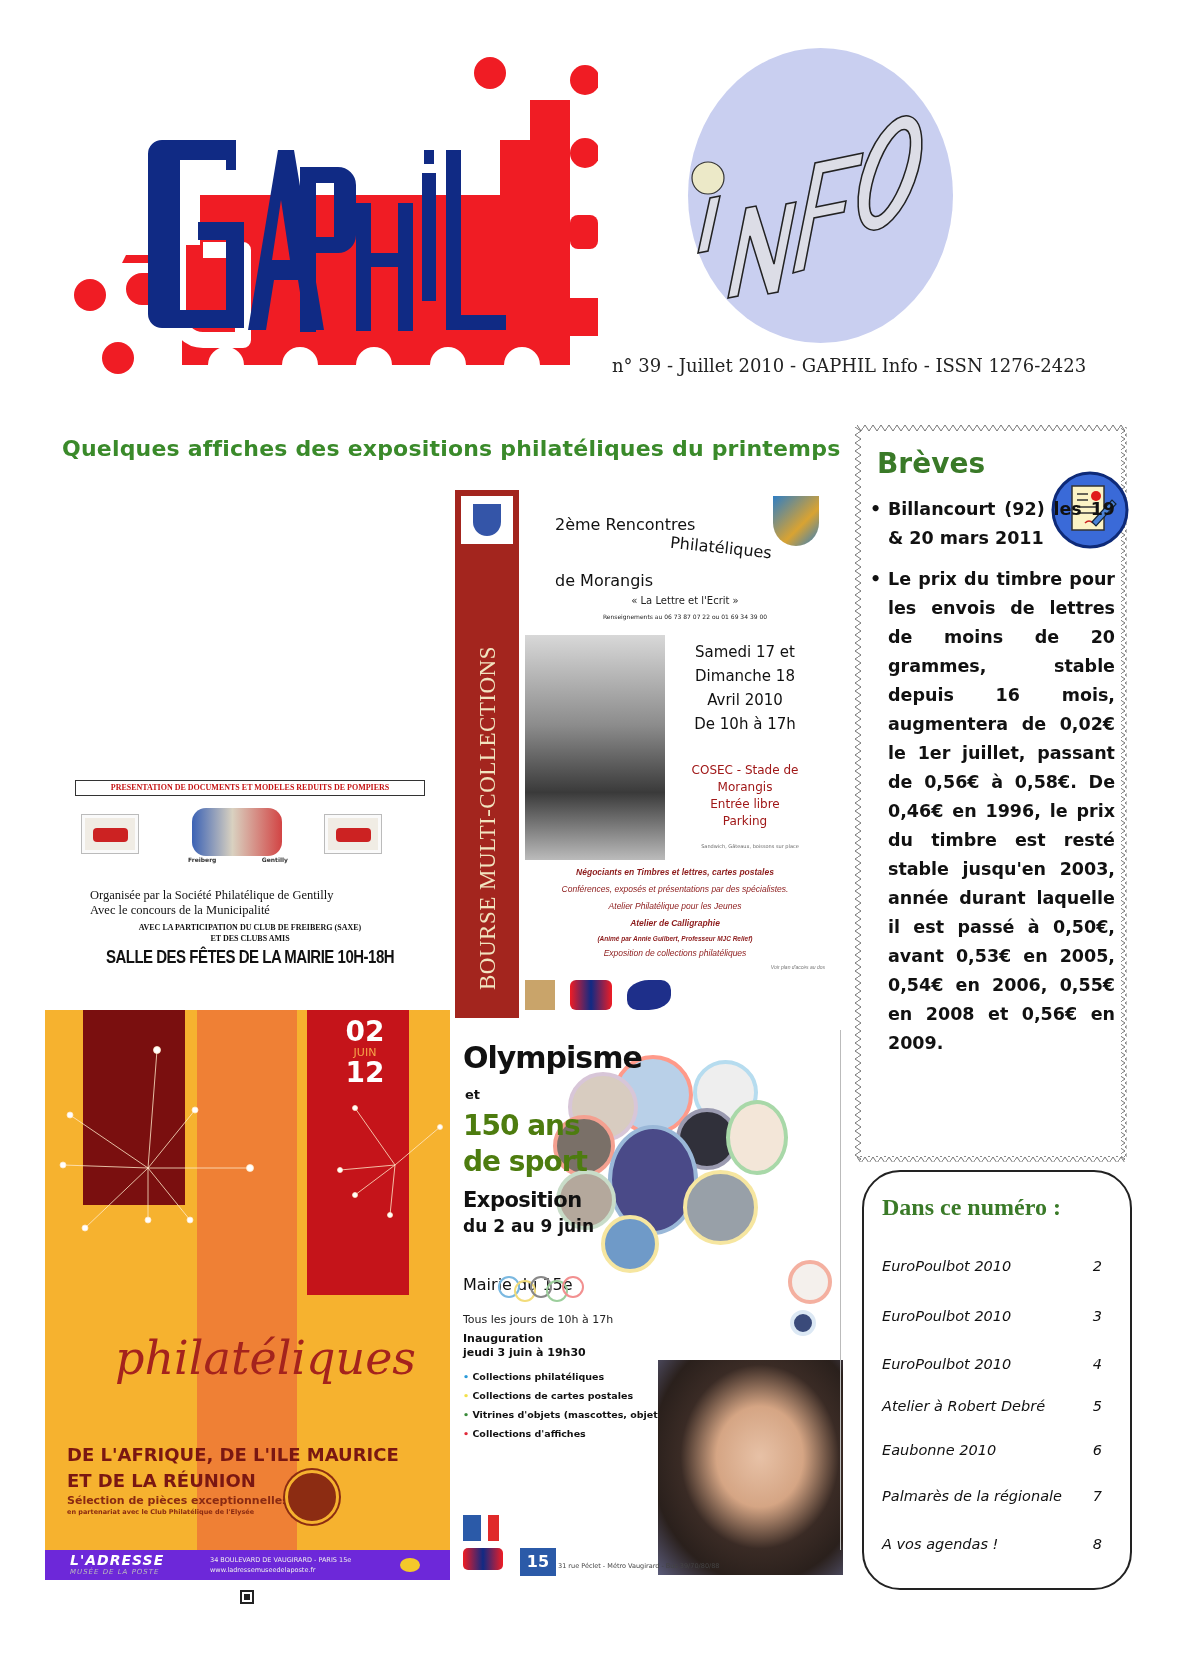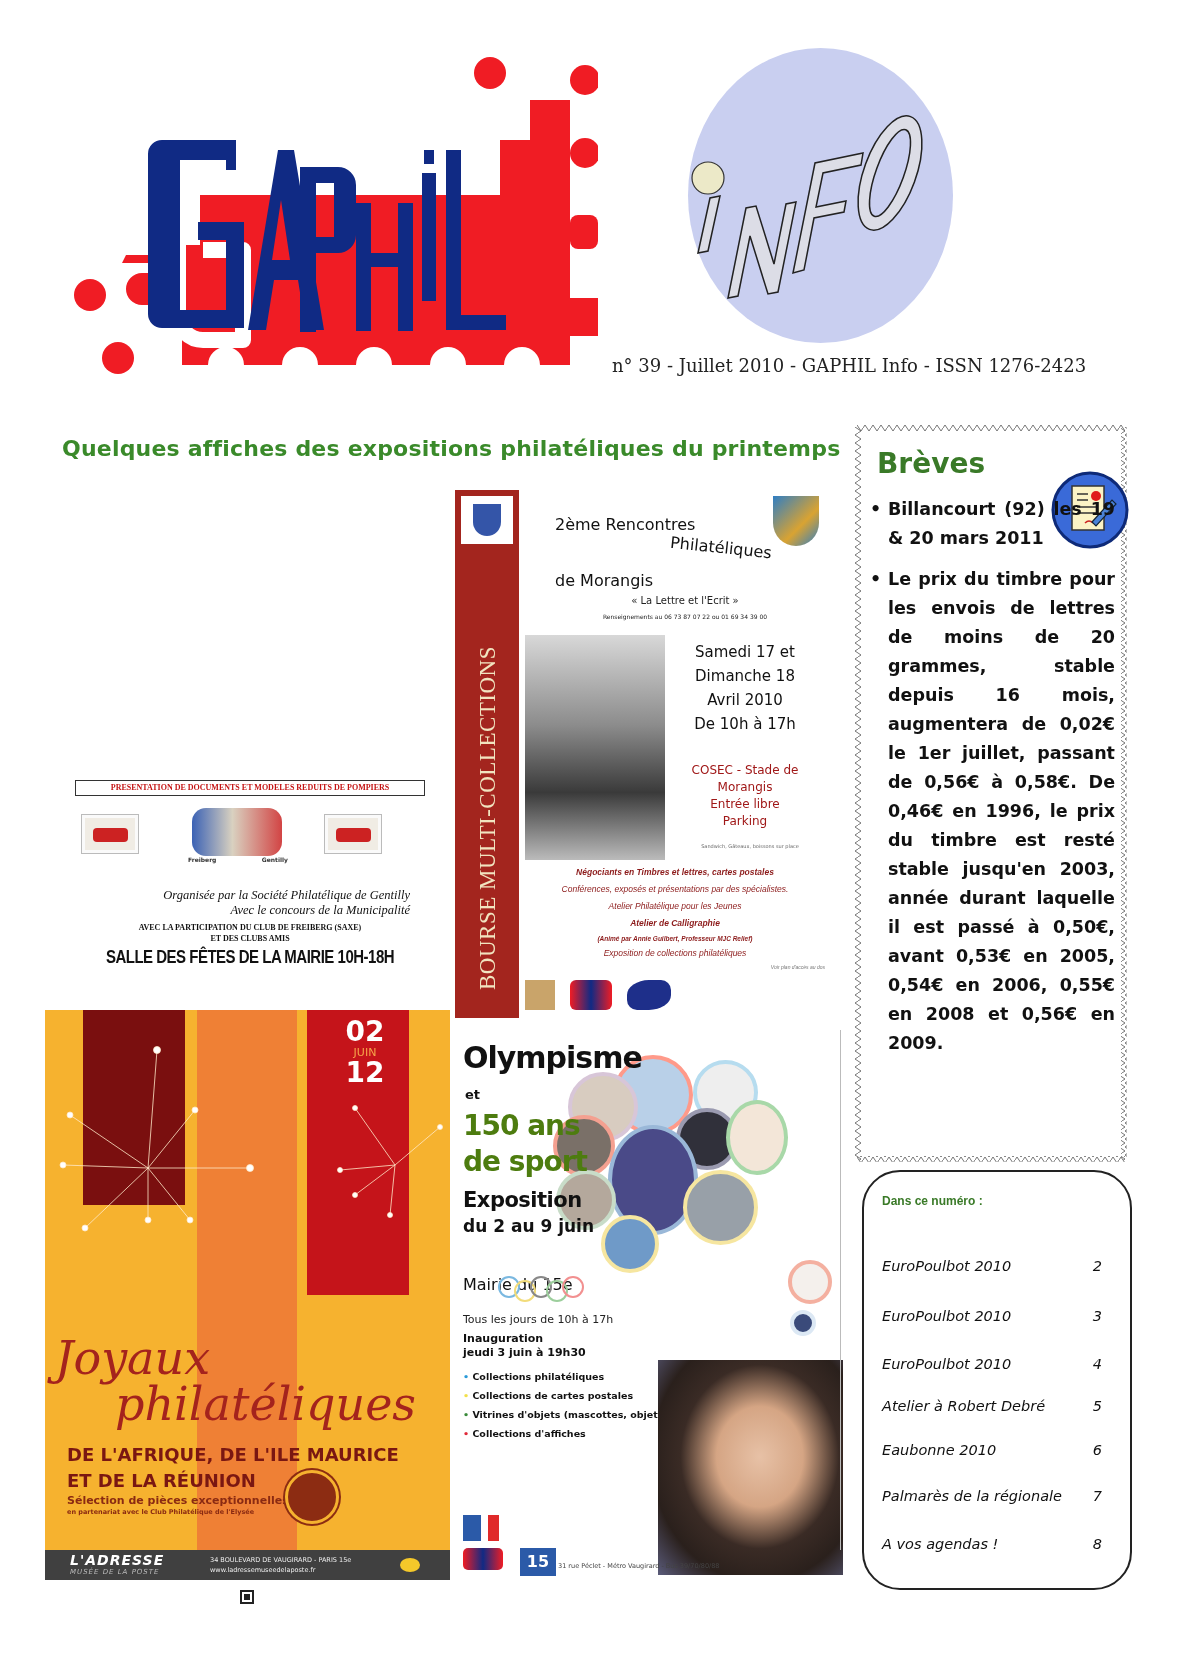--- a/index.html
+++ b/index.html
@@ -23,21 +23,21 @@
   .g-stamp { position: absolute; background: #f0ece4; border: 3px solid #fafafa; box-shadow: 0 0 0 1px #bbb; }
   .g-stamp::after { content: ""; position: absolute; left: 15%; top: 30%; width: 70%; height: 45%; background: #c22; border-radius: 4px; }
   .g-stamp.yellow::after { background: #e5b62a; }
   .g-title-top { position: absolute; left: 100px; top: 12px; width: 180px; text-align: center; font-family: "Liberation Serif", serif; font-weight: bold; font-size: 26px; color: #d01818; letter-spacing: -1px; }
   .g-title { position: absolute; left: 0; top: 62px; width: 360px; text-align: center; font-family: "Liberation Sans", sans-serif; font-weight: bold; font-size: 32px; color: #111; letter-spacing: -2px; transform: scaleY(1.35); }
   .g-dates { position: absolute; left: 0; top: 120px; width: 360px; text-align: center; font-family: "Liberation Sans", sans-serif; font-weight: bold; font-size: 22px; color: #e01515; letter-spacing: -1px; transform: scaleY(1.3); }
   .g-caption { position: absolute; right: 14px; bottom: 10px; background: #fff; border: 1px solid #333; font-style: italic; font-size: 9px; padding: 3px 8px; color: #222; }
   .g-banner { position: absolute; left: 15px; top: 290px; width: 350px; height: 16px; border: 1px solid #333; text-align: center; font-family: "Liberation Serif", serif; font-weight: bold; font-size: 8px; line-height: 14px; color: #c41414; }
   .g-crest { position: absolute; left: 132px; top: 318px; width: 90px; height: 48px; background: linear-gradient(90deg, #3b62b5 0%, #d9d1c0 45%, #d24444 100%); border-radius: 14px; }
   .g-crest-labels { position: absolute; left: 128px; top: 366px; width: 100px; display: flex; justify-content: space-between; font-size: 6px; font-weight: bold; color: #333; }
-  .g-org { position: absolute; left: 30px; top: 398px; width: 320px; text-align: right; font-family: "Liberation Serif", serif; font-style: italic; font-size: 12.5px; color: #111; line-height: 15px; }
+  .g-org { position: absolute; left: 30px; top: 398px; width: 320px; text-align: left; font-family: "Liberation Serif", serif; font-size: 12.5px; color: #111; line-height: 15px; }
   .g-part { position: absolute; left: 30px; top: 432px; width: 320px; text-align: center; font-family: "Liberation Serif", serif; font-weight: bold; font-size: 8px; color: #111; line-height: 11px; }
   .g-salle { position: absolute; left: 0; top: 458px; width: 380px; text-align: center; font-family: "Liberation Sans", sans-serif; font-weight: bold; font-size: 15px; color: #111; letter-spacing: -0.5px; transform: scaleY(1.2); }
 
   
   .p-morangis { left: 455px; top: 490px; width: 375px; height: 530px; background: #fff; }
   .m-band { position: absolute; left: 0; top: 0; width: 64px; height: 528px; background: #a3251e; }
   .m-band-logo { position: absolute; left: 6px; top: 6px; width: 52px; height: 48px; background: #fff; }
   .m-band-logo::after { content: ""; position: absolute; left: 12px; top: 8px; width: 28px; height: 32px; background: #3455a8; border-radius: 0 0 14px 14px; }
   .m-band-text { position: absolute; left: 20px; top: 500px; transform-origin: left top; transform: rotate(-90deg); white-space: nowrap; font-family: "Liberation Serif", serif; font-size: 23px; color: #f1e4c0; letter-spacing: 0.5px; }
   .m-title1 { position: absolute; left: 100px; top: 25px; font-size: 16px; color: #111; }
@@ -60,21 +60,21 @@
   .j-col { position: absolute; top: 0; }
   .j-date { position: absolute; left: 270px; top: 8px; width: 100px; text-align: center; color: #fff; font-family: "DejaVu Sans", sans-serif; font-weight: bold; }
   .j-date .big { font-size: 28px; line-height: 28px; display: block; }
   .j-date .mid { font-size: 11px; color: #f6a54a; font-weight: normal; display: block; }
   .j-title { position: absolute; left: 10px; top: 325px; font-family: "DejaVu Serif", serif; font-style: italic; font-size: 46px; color: #a4231d; line-height: 46px; }
   .j-title .l2 { display: block; padding-left: 60px; }
   .j-sub { position: absolute; left: 22px; top: 432px; font-family: "DejaVu Sans", sans-serif; font-weight: bold; font-size: 18px; color: #7a1712; line-height: 26px; }
   .j-sel { position: absolute; left: 22px; top: 484px; font-size: 11px; font-weight: bold; color: #8a2a12; }
   .j-part { position: absolute; left: 22px; top: 498px; font-size: 6.5px; font-weight: bold; color: #8a2a12; }
   .j-seal { position: absolute; left: 240px; top: 460px; width: 54px; height: 54px; border-radius: 50%; background: #8c2c12; border: 3px solid #f6b22f; box-shadow: 0 0 0 2px #8c2c12; }
-  .j-footer { position: absolute; left: 0; top: 540px; width: 405px; height: 30px; background: #404040; }
+  .j-footer { position: absolute; left: 0; top: 540px; width: 405px; height: 30px; background: #6d28d9; }
   .j-brand { position: absolute; left: 25px; top: 2px; color: #fff; font-style: italic; font-weight: bold; font-size: 14px; letter-spacing: 1px; }
   .j-brand-sub { position: absolute; left: 25px; top: 18px; color: #bbb; font-style: italic; font-size: 7px; letter-spacing: 1px; }
   .j-addr { position: absolute; left: 165px; top: 5px; color: #eee; font-size: 6.5px; line-height: 10px; }
   .j-poste { position: absolute; left: 355px; top: 8px; width: 20px; height: 14px; background: #f4c82a; border-radius: 50%; }
   .qr { position: absolute; left: 240px; top: 1590px; width: 14px; height: 14px; border: 2px solid #222; background: #fff; }
   .qr::after { content: ""; position: absolute; left: 2px; top: 2px; width: 6px; height: 6px; background: #222; }
 
   
   .p-olymp { left: 458px; top: 1030px; width: 385px; height: 555px; background: #fff; }
   .o-title { position: absolute; left: 5px; top: 10px; font-family: "DejaVu Sans", sans-serif; font-weight: bold; font-size: 30px; color: #111; letter-spacing: -1px; }
@@ -108,21 +108,21 @@
   .breves-icon { position: absolute; left: 195px; top: 45px; width: 80px; height: 80px; }
   .breves-list { position: absolute; left: 12px; top: 70px; width: 248px; list-style: none; }
   .breves-item { position: relative; padding-left: 21px; font-family: "DejaVu Sans", sans-serif; font-weight: bold; font-size: 17.5px; line-height: 29px; color: #111; text-align: justify; }
   .breves-item::before { content: "•"; position: absolute; left: 3px; top: 0; }
   .breves-item.first { padding-right: 75px; }
   .breves-item.first .tail { display: block; margin-right: -75px; }
   .breves-item + .breves-item { margin-top: 12px; }
 
   
   .sommaire { position: absolute; left: 862px; top: 1170px; width: 270px; height: 420px; border: 2px solid #222; border-radius: 38px; }
-  .sommaire-title { position: absolute; left: 18px; top: 22px; font-family: Liberation Sans, sans-serif; font-size: 12px; color: #3a7a28; text-align: right; }
+  .sommaire-title { position: absolute; left: 18px; top: 22px; font-family: Liberation Serif, serif; font-size: 24px; color: #3a7a28; text-align: right; }
   .toc { position: absolute; left: 18px; top: 78px; width: 220px; list-style: none; }
   .toc-row { position: absolute; left: 0; width: 220px; display: flex; justify-content: space-between; font-family: "DejaVu Sans", sans-serif; font-style: italic; font-size: 14.5px; color: #111; }
 </style>
 </head>
 <body>
 
 <div class="logo">
   <svg width="560" height="330" viewBox="0 0 560 330">
 
     <path d="M88 200 h30 v-10 a10 10 0 0 1 20 0 v0 h24 v-50 h300 v-55 h30 v-40 h40 v265 h-30 a18 18 0 0 0 -36 0 h-38 a18 18 0 0 0 -36 0 h-38 a18 18 0 0 0 -36 0 h-38 a18 18 0 0 0 -36 0 h-38 a18 18 0 0 0 -36 0 h-26 v-60 h-40 a16 16 0 0 1 0 -32 h20 v-10 h-40 z" fill="#f01c24"></path>
@@ -265,21 +265,20 @@
         <circle cx="310" cy="185" r="2.5"></circle>
         <circle cx="345" cy="205" r="2.5"></circle>
     </g>
   </svg>
   <div class="j-date">
     <span class="big">02</span>
     <span class="mid">JUIN</span>
     <span class="big">12</span>
   </div>
   <div class="j-title">
-    <span>Joyaux</span>
     <span class="l2">philatéliques</span>
   </div>
   <div class="j-sub">
     <div>DE L'AFRIQUE, DE L'ILE MAURICE</div>
     <div>ET DE LA RÉUNION</div>
   </div>
   <div class="j-sel">Sélection de pièces exceptionnelles</div>
   <div class="j-part">en partenariat avec le Club Philatélique de l'Elysée</div>
   <div class="j-seal"></div>
   <div class="j-footer">

